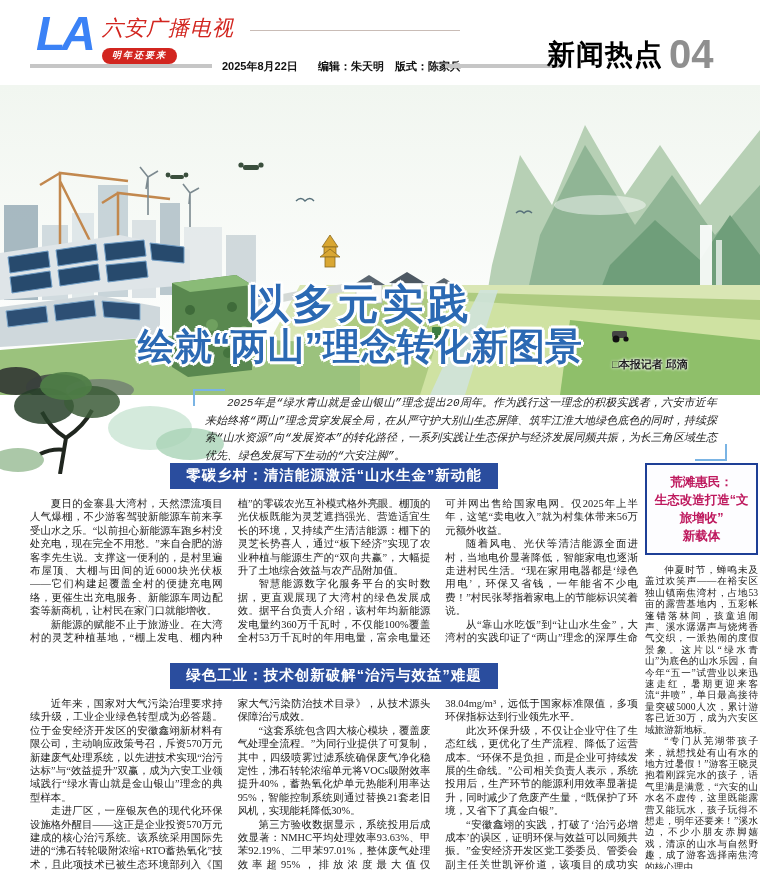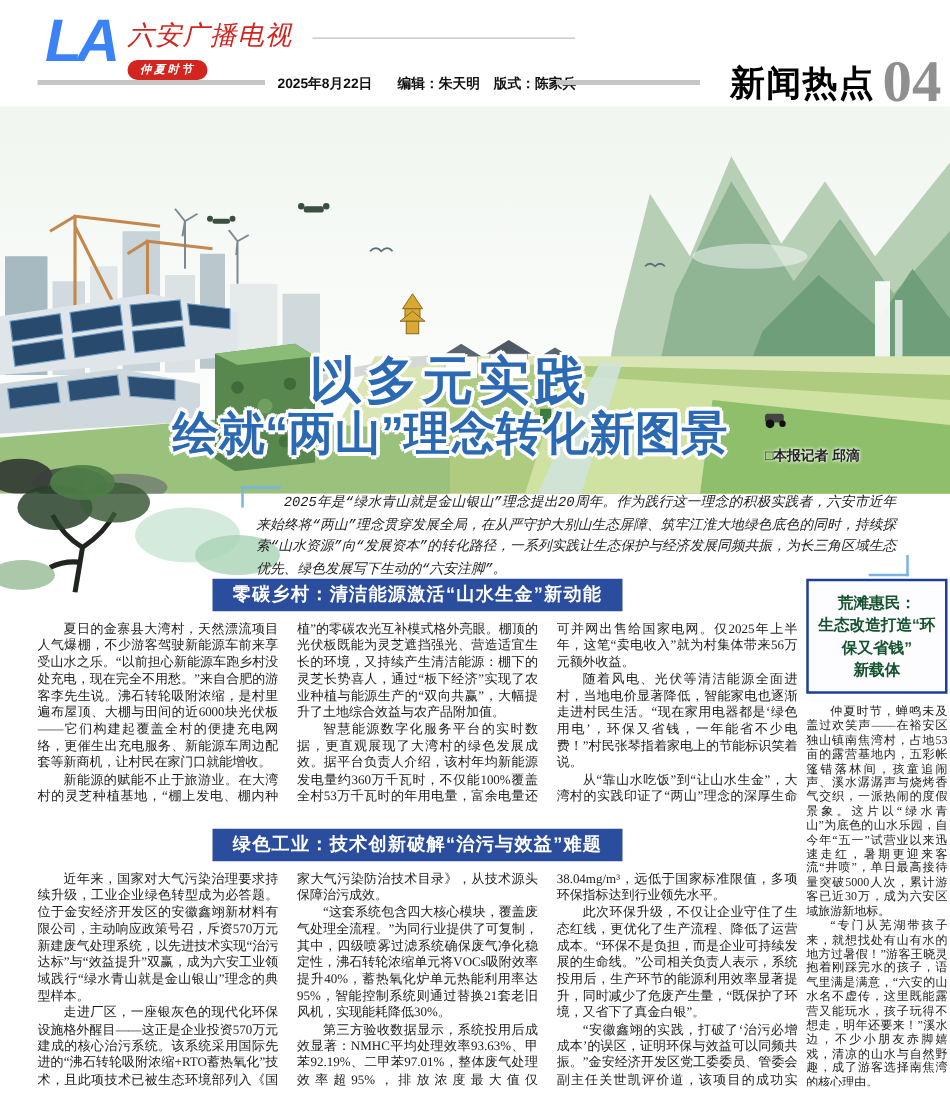--- a/index.html
+++ b/index.html
@@ -16,23 +16,23 @@
                font-size:21px;color:#d2251f;letter-spacing:1px;}
   .logo-badge{display:inline-block;margin-top:6px;background:#d2251f;color:#fff;
               font-family:"Liberation Sans",sans-serif;font-size:9px;font-weight:bold;font-style:italic;
               padding:1px 10px 2px;border-radius:8px;letter-spacing:2px;}
   .logo-line{position:absolute;top:30px;left:250px;width:210px;height:1px;background:#c9bcb6;}
   .dateline{position:absolute;top:59px;left:0;width:760px;height:14px;}
   .bar-left{position:absolute;top:5px;left:30px;width:182px;height:4px;background:#c6c6c6;}
   .bar-right{position:absolute;top:5px;left:445px;width:115px;height:4px;background:#c6c6c6;}
   .date-text{position:absolute;top:0;left:222px;font-family:"Liberation Sans",sans-serif;
              font-size:11px;font-weight:bold;color:#111;white-space:nowrap;}
-  .page-flag{position:absolute;top:34px;left:584px;display:flex;align-items:flex-end;text-align:center;}
+  .page-flag{position:absolute;top:34px;left:547px;display:flex;align-items:flex-end;text-align:center;}
   .flag-name{font-family:"Liberation Sans","DejaVu Sans",sans-serif;font-weight:900;font-size:28px;color:#000;letter-spacing:1px;}
-  .flag-num{font-family:Liberation Serif, serif;font-weight:900;font-size:47px;line-height:40px;color:#8f8f8f;margin-left:6px;margin-top:12px;}
+  .flag-num{font-family:Liberation Sans, sans-serif;font-weight:900;font-size:40px;line-height:40px;color:#8f8f8f;margin-left:6px;}
 
   
   .hero{position:absolute;top:85px;left:0;width:760px;height:254px;}
   .hero svg{display:block;}
   .headline{position:absolute;top:197px;left:30px;width:660px;text-align:center;
             font-family:"Liberation Sans","DejaVu Sans",sans-serif;font-weight:900;color:#2b69b3;
             text-shadow:-2px -2px 0 #fff,2px -2px 0 #fff,-2px 2px 0 #fff,2px 2px 0 #fff,
                         -3px 0 0 #fff,3px 0 0 #fff,0 3px 0 #fff,0 -3px 0 #fff;}
   .headline .h1{font-size:41px;line-height:44px;letter-spacing:4px;}
   .headline .h2{font-size:37px;line-height:42px;letter-spacing:0px;}
@@ -51,37 +51,37 @@
   .sec-bar{display:table;margin:0 auto;background:#2a4d9e;color:#fff;
            font-family:"Liberation Sans","DejaVu Sans",sans-serif;font-weight:bold;font-size:14.5px;
            padding:3px 16px 4px;letter-spacing:1px;}
   .cols{column-count:3;column-gap:15px;height:160px;overflow:hidden;margin-top:8px;column-fill:auto;}
   .cols.tall{height:178px;}
   .cols p{margin:0;font-size:10.4px;line-height:13.4px;text-indent:2em;text-align:justify;}
   .sec2{margin-top:6px;}
 
   
   .sidebar{position:absolute;top:463px;left:645px;width:113px;}
-  .side-head{border:2px solid #1e3f96;color:#14532d;background:#fdfdff;text-align:center;
+  .side-head{border:2px solid #1e3f96;color:#be185d;background:#fdfdff;text-align:center;
              font-family:"Liberation Sans","DejaVu Sans",sans-serif;font-weight:bold;font-size:12.5px;
              line-height:18px;padding:8px 2px;}
   .side-body{margin-top:9px;height:305px;overflow:hidden;}
   .side-body p{margin:0;font-size:9.6px;line-height:11.4px;text-indent:2em;text-align:justify;color:#222;}
 </style>
 </head>
 <body>
 
 <div id="page">
 
   <div class="masthead">
     <div class="logo">
       <div class="logo-monogram">LA</div>
       <div class="logo-right">
         <div class="logo-script">六安广播电视</div>
-        <div class="logo-badge">仲夏时节</div>
+        <div class="logo-badge">明年还要来</div>
       </div>
     </div>
     <div class="logo-line"></div>
     <div class="dateline">
       <div class="bar-left"></div>
       <div class="date-text">
         <span>2025年8月22日</span>
         <span style="display:inline-block;width:14px;"></span>
         <span>编辑：朱天明　版式：陈家兵</span>
       </div>
@@ -247,21 +247,21 @@
 
   <div class="intro">
     <div class="corner-tl"></div>
     <div class="corner-br"></div>
     <p>2025年是“绿水青山就是金山银山”理念提出20周年。作为践行这一理念的积极实践者，六安市近年来始终将“两山”理念贯穿发展全局，在从严守护大别山生态屏障、筑牢江淮大地绿色底色的同时，持续探索“山水资源”向“发展资本”的转化路径，一系列实践让生态保护与经济发展同频共振，为长三角区域生态优先、绿色发展写下生动的“六安注脚”。</p>
   </div>
 
   <div class="main">
     <div class="sec-bar">零碳乡村：清洁能源激活“山水生金”新动能</div>
     <div class="cols">
-        <p>夏日的金寨县大湾村，天然漂流项目人气爆棚，不少游客驾驶新能源车前来享受山水之乐。“以前担心新能源车跑乡村没处充电，现在完全不用愁。”来自合肥的游客李先生说。沸石转轮吸附浓缩，是村里遍布屋顶、大棚与田间的近6000块光伏板——它们构建起覆盖全村的便捷充电网络，更催生出充电服务、新能源车周边配套等新商机，让村民在家门口就能增收。</p>
+        <p>夏日的金寨县大湾村，天然漂流项目人气爆棚，不少游客驾驶新能源车前来享受山水之乐。“以前担心新能源车跑乡村没处充电，现在完全不用愁。”来自合肥的游客李先生说。支撑这一便利的，是村里遍布屋顶、大棚与田间的近6000块光伏板——它们构建起覆盖全村的便捷充电网络，更催生出充电服务、新能源车周边配套等新商机，让村民在家门口就能增收。</p>
         <p>新能源的赋能不止于旅游业。在大湾村的灵芝种植基地，“棚上发电、棚内种植”的零碳农光互补模式格外亮眼。棚顶的光伏板既能为灵芝遮挡强光、营造适宜生长的环境，又持续产生清洁能源：棚下的灵芝长势喜人，通过“板下经济”实现了农业种植与能源生产的“双向共赢”，大幅提升了土地综合效益与农产品附加值。</p>
         <p>智慧能源数字化服务平台的实时数据，更直观展现了大湾村的绿色发展成效。据平台负责人介绍，该村年均新能源发电量约360万千瓦时，不仅能100%覆盖全村53万千瓦时的年用电量，富余电量还可并网出售给国家电网。仅2025年上半年，这笔“卖电收入”就为村集体带来56万元额外收益。</p>
         <p>随着风电、光伏等清洁能源全面进村，当地电价显著降低，智能家电也逐渐走进村民生活。“现在家用电器都是‘绿色用电’，环保又省钱，一年能省不少电费！”村民张琴指着家电上的节能标识笑着说。</p>
         <p>从“靠山水吃饭”到“让山水生金”，大湾村的实践印证了“两山”理念的深厚生命力。如今，零碳发展不仅让乡村环境更宜居，更深刻改变着村民的生活方式，为全面推进乡村振兴、建设中国式现代化注入了强劲的绿色动能。</p>
       </div>
 
     <div class="sec2">
       <div class="sec-bar">绿色工业：技术创新破解“治污与效益”难题</div>
       <div class="cols tall">
           <p>近年来，国家对大气污染治理要求持续升级，工业企业绿色转型成为必答题。位于金安经济开发区的安徽鑫翊新材料有限公司，主动响应政策号召，斥资570万元新建废气处理系统，以先进技术实现“治污达标”与“效益提升”双赢，成为六安工业领域践行“绿水青山就是金山银山”理念的典型样本。</p>
@@ -270,21 +270,21 @@
           <p>第三方验收数据显示，系统投用后成效显著：NMHC平均处理效率93.63%、甲苯92.19%、二甲苯97.01%，整体废气处理效率超95%，排放浓度最大值仅38.04mg/m³，远低于国家标准限值，多项环保指标达到行业领先水平。</p>
           <p>此次环保升级，不仅让企业守住了生态红线，更优化了生产流程、降低了运营成本。“环保不是负担，而是企业可持续发展的生命线。”公司相关负责人表示，系统投用后，生产环节的能源利用效率显著提升，同时减少了危废产生量，“既保护了环境，又省下了真金白银”。</p>
           <p>“安徽鑫翊的实践，打破了‘治污必增成本’的误区，证明环保与效益可以同频共振。”金安经济开发区党工委委员、管委会副主任关世凯评价道，该项目的成功实施，为同行业提供了可复制、可推广的环保升级方案。</p>
         </div>
     </div>
   </div>
 
   <div class="sidebar">
     <div class="side-head">
       <div>荒滩惠民：</div>
-      <div>生态改造打造“环保又省钱”</div>
+      <div>生态改造打造“文旅增收”</div>
       <div>新载体</div>
     </div>
     <div class="side-body">
         <p>仲夏时节，蝉鸣未及盖过欢笑声——在裕安区独山镇南焦湾村，占地53亩的露营基地内，五彩帐篷错落林间，孩童追闹声、溪水潺潺声与烧烤香气交织，一派热闹的度假景象。这片以“绿水青山”为底色的山水乐园，自今年“五一”试营业以来迅速走红，暑期更迎来客流“井喷”，单日最高接待量突破5000人次，累计游客已近30万，成为六安区域旅游新地标。</p>
         <p>“专门从芜湖带孩子来，就想找处有山有水的地方过暑假！”游客王晓灵抱着刚踩完水的孩子，语气里满是满意，“六安的山水名不虚传，这里既能露营又能玩水，孩子玩得不想走，明年还要来！”溪水边，不少小朋友赤脚嬉戏，清凉的山水与自然野趣，成了游客选择南焦湾的核心理由。</p>
       </div>
   </div>
 
 </div>
 

